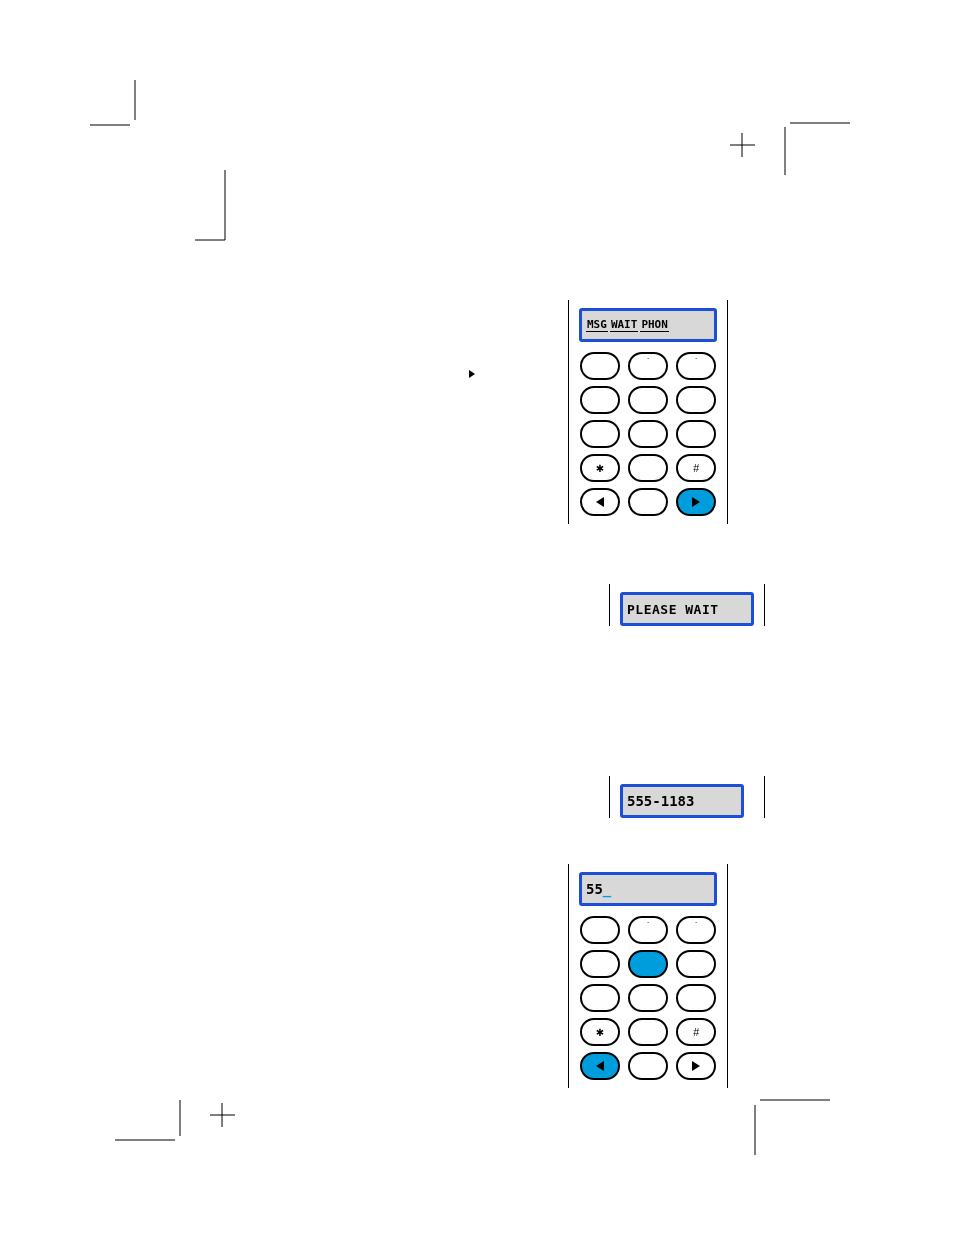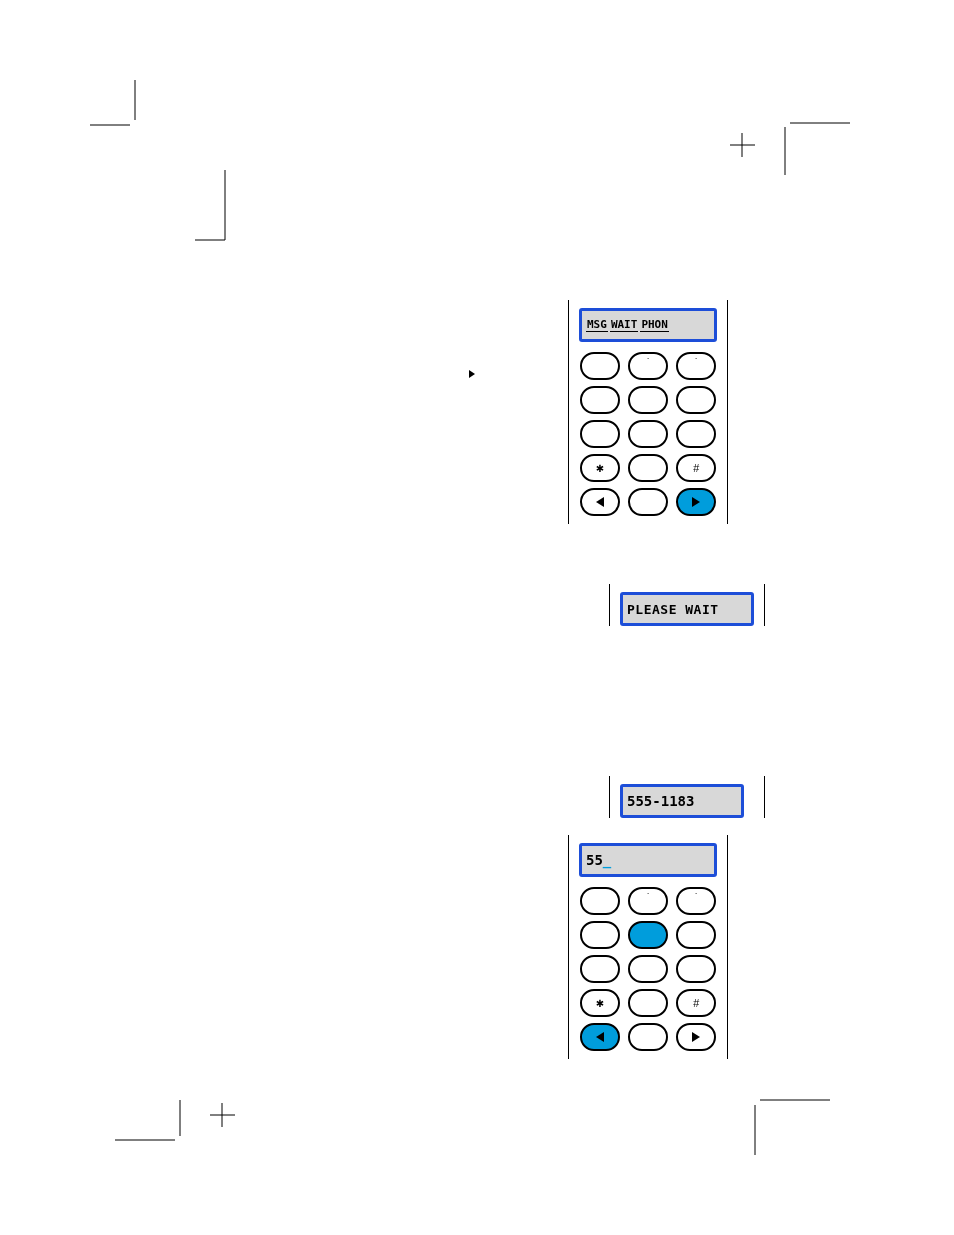--- a/index.html
+++ b/index.html
@@ -163,21 +163,21 @@
     <span style="font-size:13px;letter-spacing:0.5px">PLEASE WAIT</span>
   </div>
 </div>
 
 <div class="lcd-standalone" style="left:569px;top:776px;border-left:1px solid #000;border-right:1px solid #000;padding:8px 20px 0 10px;">
   <div class="lcd">
     <span style="font-size:14px">555-1183</span>
   </div>
 </div>
 
-<div class="device-panel" style="left:568px;top:835px;width:160px;">
+<div class="device-panel" style="left:568px;top:864px;width:160px;">
   <div class="lcd">
     <span style="font-size:14px">55</span>
       <span class="cursor-underscore">_</span>
   </div>
   <div class="keypad">
     <div class="key"></div>
     <div class="key key-dot"></div>
     <div class="key key-dot"></div>
     <div class="key"></div>
     <div class="key key-blue"></div>

